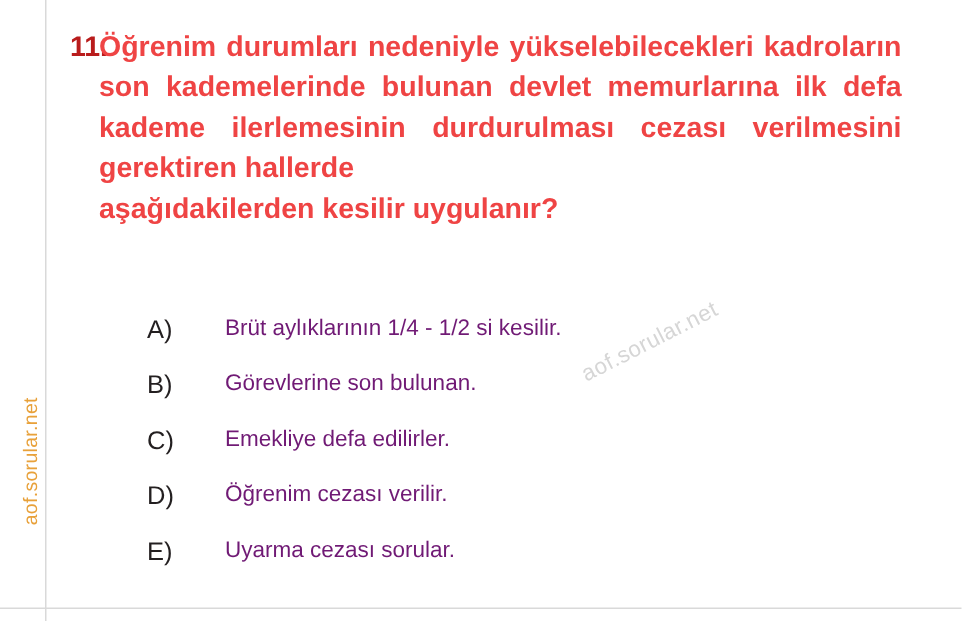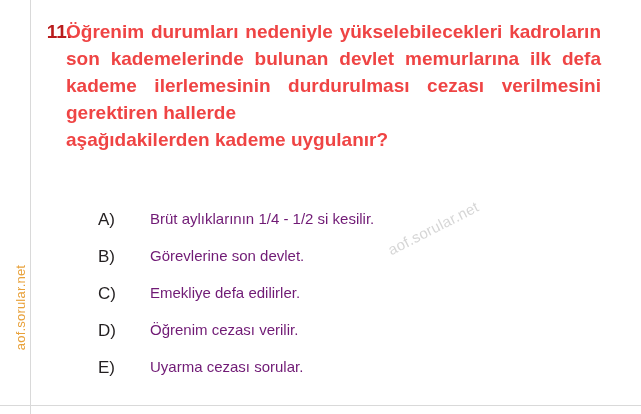--- a/index.html
+++ b/index.html
@@ -141,33 +141,33 @@
 <div class="page">
 
   <div class="side-watermark">
     <div class="vtext">aof.sorular.net</div>
   </div>
 
   <div class="content">
 
     <div class="q-wrap">
       <div class="q-number">11.</div>
-      <div class="q-text"><span>Öğrenim durumları nedeniyle yükselebilecekleri kadroların son kademelerinde bulunan devlet memurlarına ilk defa kademe ilerlemesinin durdurulması cezası verilmesini gerektiren hallerde</span> <span class="lastline">aşağıdakilerden kademe uygulanır?</span></div>
+      <div class="q-text"><span>Öğrenim durumları nedeniyle yükselebilecekleri kadroların son kademelerinde bulunan devlet memurlarına ilk defa kademe ilerlemesinin durdurulması cezası verilmesini gerektiren hallerde</span> <span class="lastline">aşağıdakilerden kesilir uygulanır?</span></div>
     </div>
 
     <div class="options">
 
       <div class="option">
         <span class="opt-letter">A)</span>
         <span class="opt-text">Brüt aylıklarının 1/4 - 1/2 si kesilir.</span>
       </div>
 
       <div class="option">
         <span class="opt-letter">B)</span>
-        <span class="opt-text">Görevlerine son devlet.</span>
+        <span class="opt-text">Görevlerine son bulunan.</span>
       </div>
 
       <div class="option">
         <span class="opt-letter">C)</span>
         <span class="opt-text">Emekliye defa edilirler.</span>
       </div>
 
       <div class="option">
         <span class="opt-letter">D)</span>
         <span class="opt-text">Öğrenim cezası verilir.</span>

